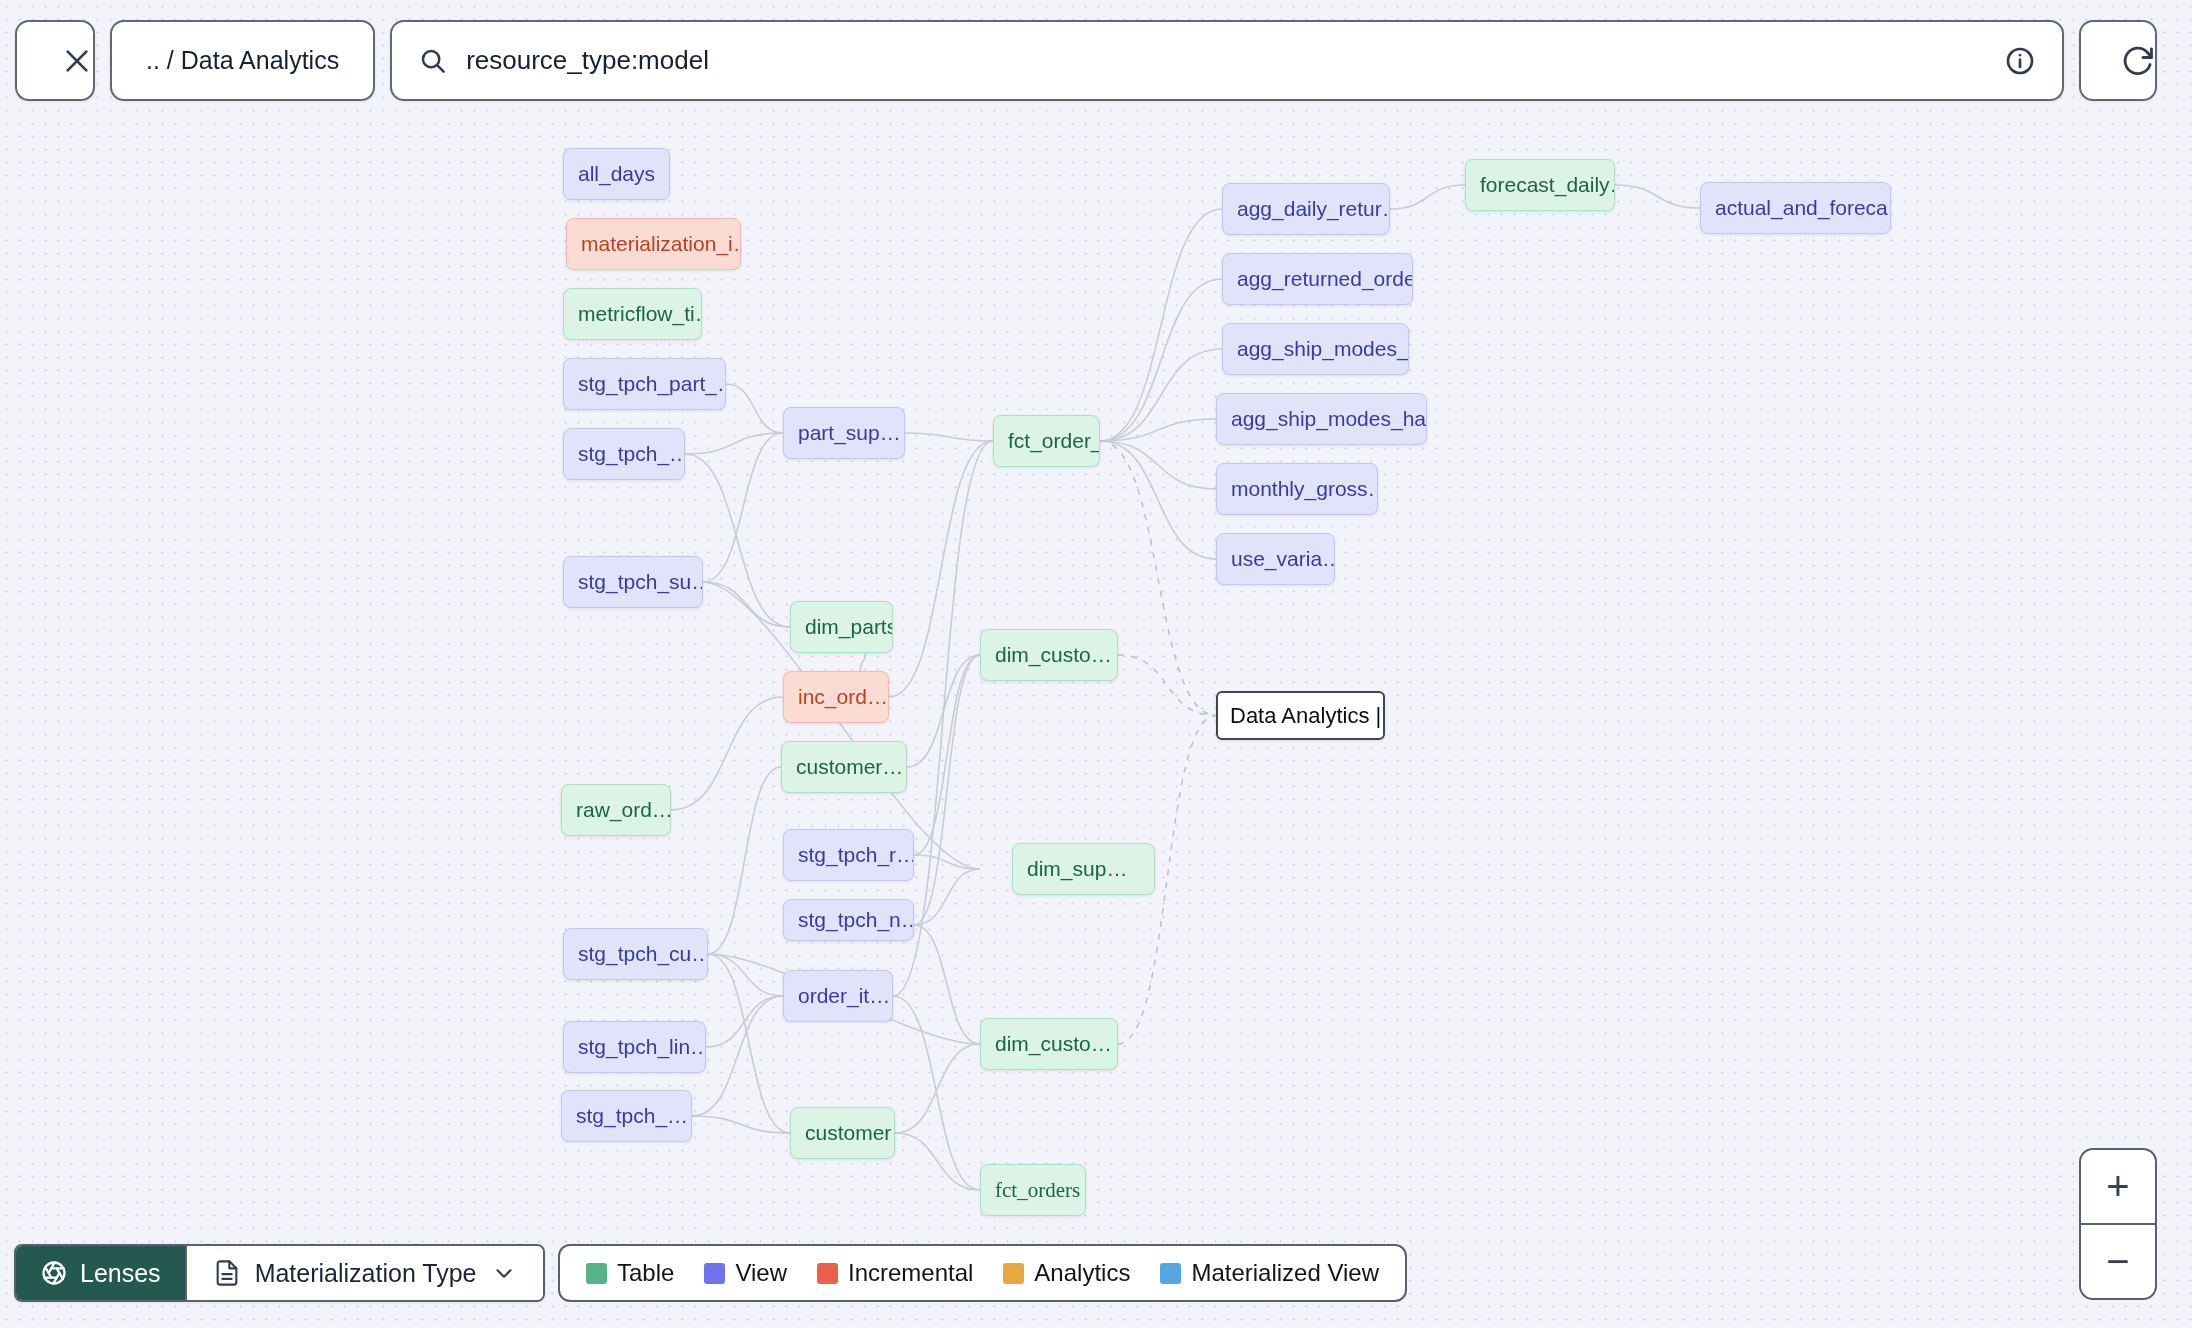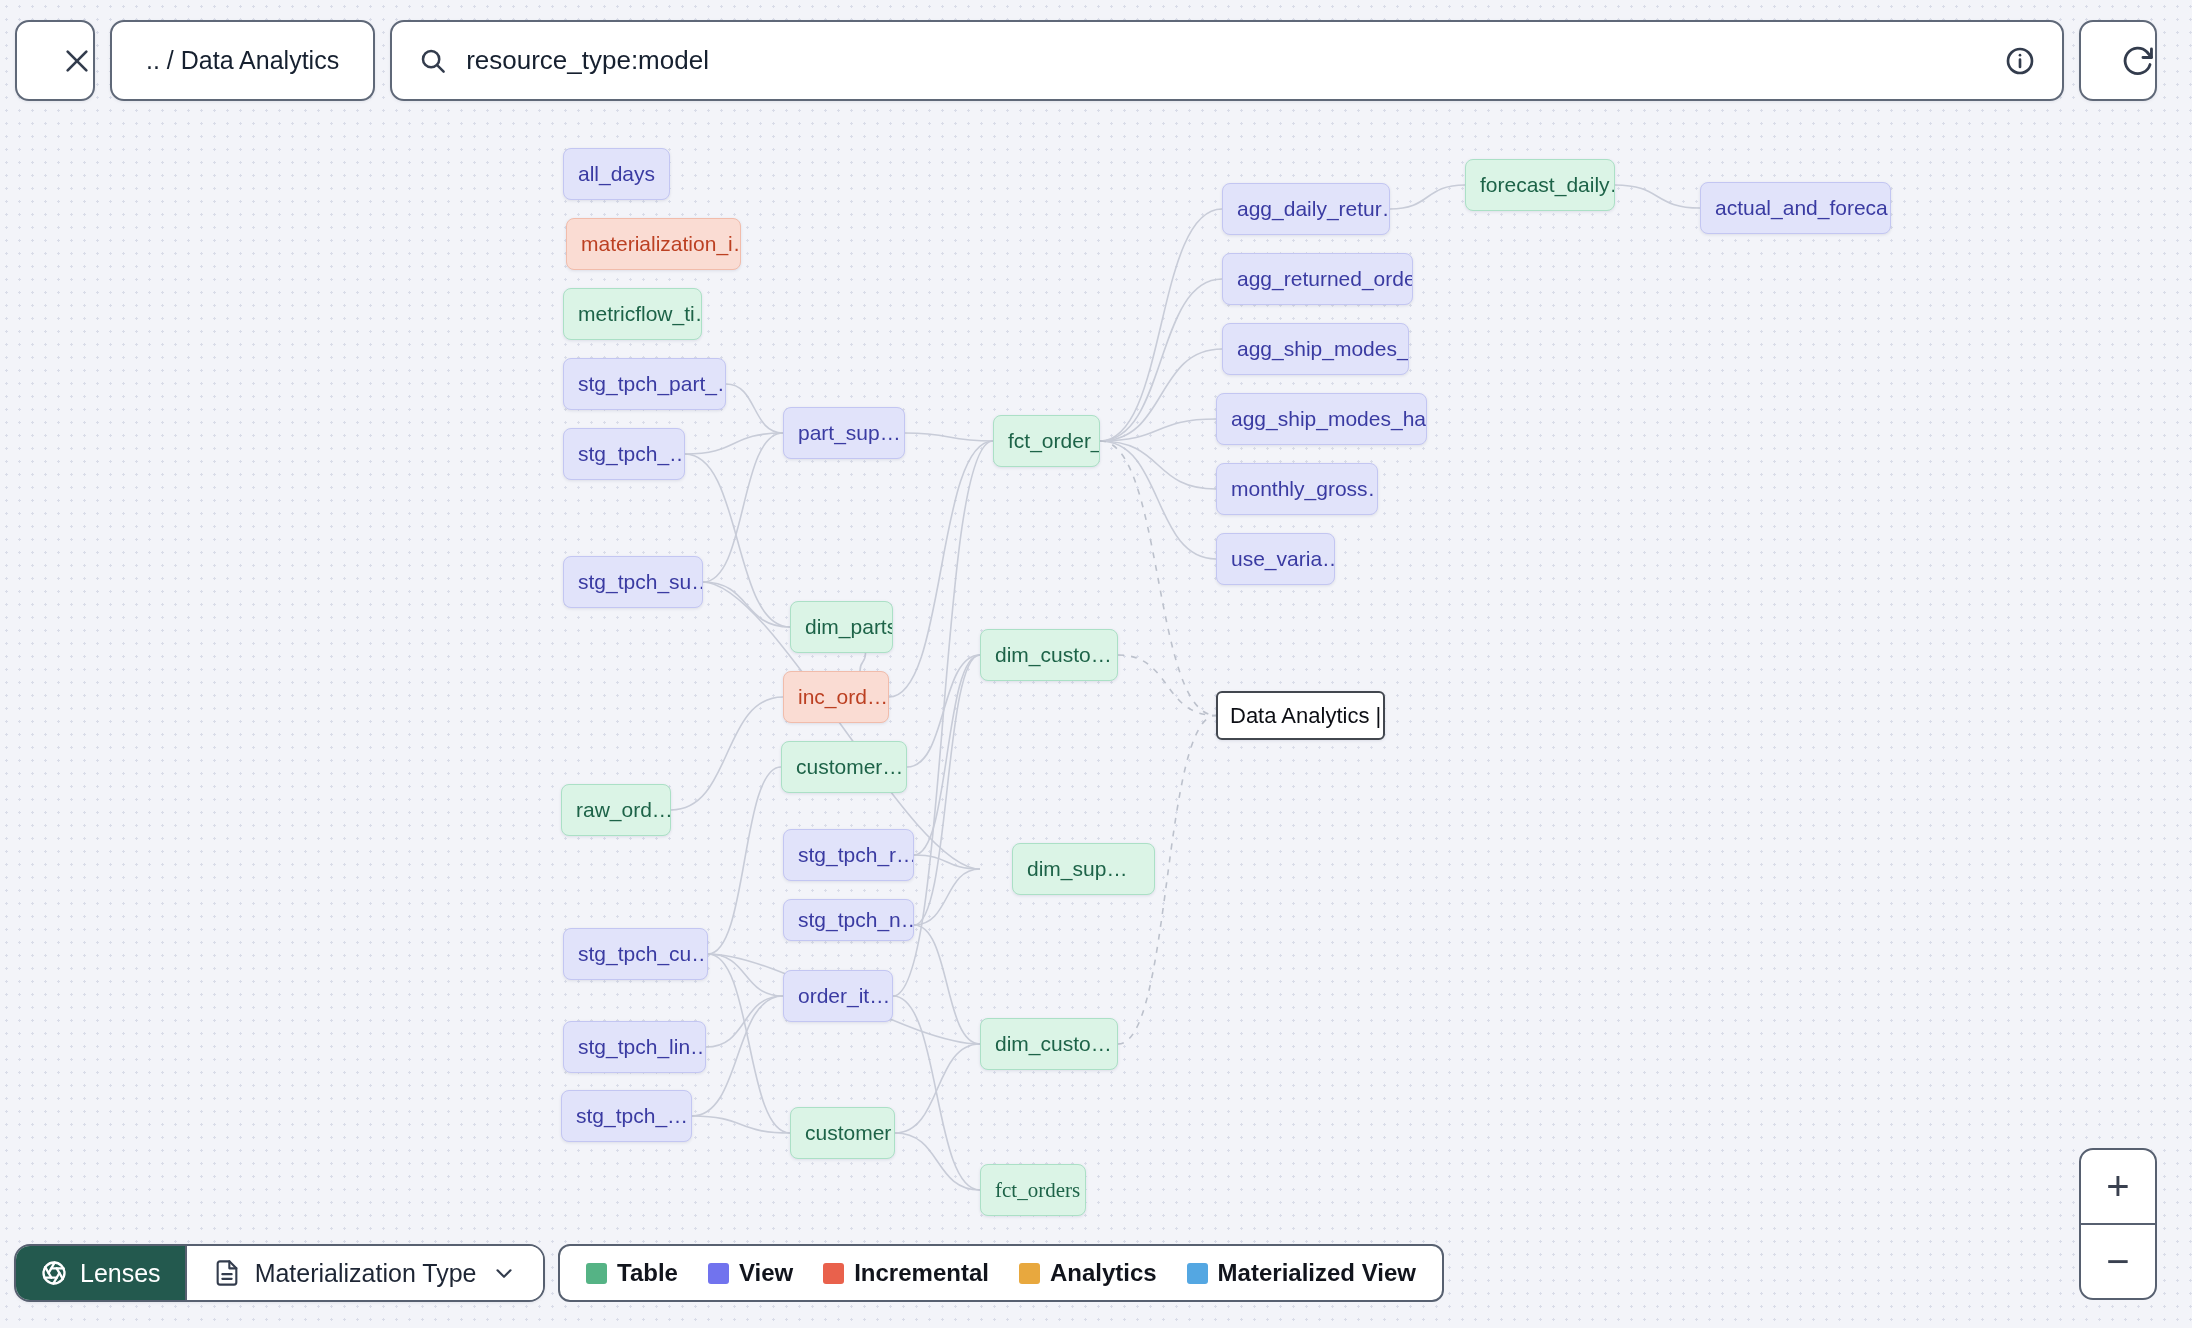--- a/index.html
+++ b/index.html
@@ -31,27 +31,27 @@
     position:absolute; border-radius:8px; display:flex; align-items:center;
     padding-left:14px; font-size:21px; white-space:nowrap; overflow:hidden;
     box-shadow:0 1px 3px rgba(80,85,120,0.14); cursor:pointer;
   }
   .node.view        { background:#e1e3fa; border:1px solid #c3c6f2; color:#3a3ba2; }
   .node.table       { background:#dbf4e6; border:1px solid #abe0c6; color:#1d6348; }
   .node.incremental { background:#fadcd3; border:1px solid #f1bcab; color:#bc4022; }
   .node.exposure    { background:#ffffff; border:2px solid #42474f; color:#0c0e14; border-radius:6px; font-size:22px; padding-left:12px; }
 
   
-  .lens-bar { position:absolute; left:14px; bottom:26px; height:58px; display:flex; border:2px solid #576070; border-radius:16px; overflow:hidden; background:#fff; z-index:30; box-shadow:0 1px 3px rgba(70,76,100,0.10); }
+  .lens-bar { position:absolute; left:14px; bottom:26px; height:58px; display:flex; border:2px solid #576070; border-radius:8px; overflow:hidden; background:#fff; z-index:30; box-shadow:0 1px 3px rgba(70,76,100,0.10); }
   .lens-left { background:#23594e; color:#ffffff; display:flex; align-items:center; gap:12px; padding:0 24px; font-size:25px; cursor:pointer; }
   .lens-right { display:flex; align-items:center; gap:14px; padding:0 26px; font-size:25px; color:#1d2534; border-left:2px solid #576070; cursor:pointer; background:#fff; }
 
   
   .legend { position:absolute; left:558px; bottom:26px; height:58px; display:flex; align-items:center; gap:30px; padding:0 26px; background:#fff; border:2px solid #576070; border-radius:12px; z-index:30; }
-  .legend-item { display:flex; align-items:center; gap:10px; font-size:24px; color:#11141c; white-space:nowrap;font-weight:bold; }
+  .legend-item { display:flex; align-items:center; gap:10px; font-size:24px; color:#11141c; white-space:nowrap; }
   .swatch { width:21px; height:21px; border-radius:3px; display:inline-block; }
 
   
   .zoom-ctl { position:absolute; right:35px; bottom:28px; width:78px; height:152px; background:#fff; border:2px solid #576070; border-radius:14px; display:flex; flex-direction:column; z-index:30; overflow:hidden; }
   .zoom-btn { flex:1; display:flex; align-items:center; justify-content:center; font-size:40px; color:#39404f; cursor:pointer; font-weight:300; }
   .zoom-btn:first-child { border-bottom:2px solid #576070; }
 </style>
 </head>
 <body>
 

